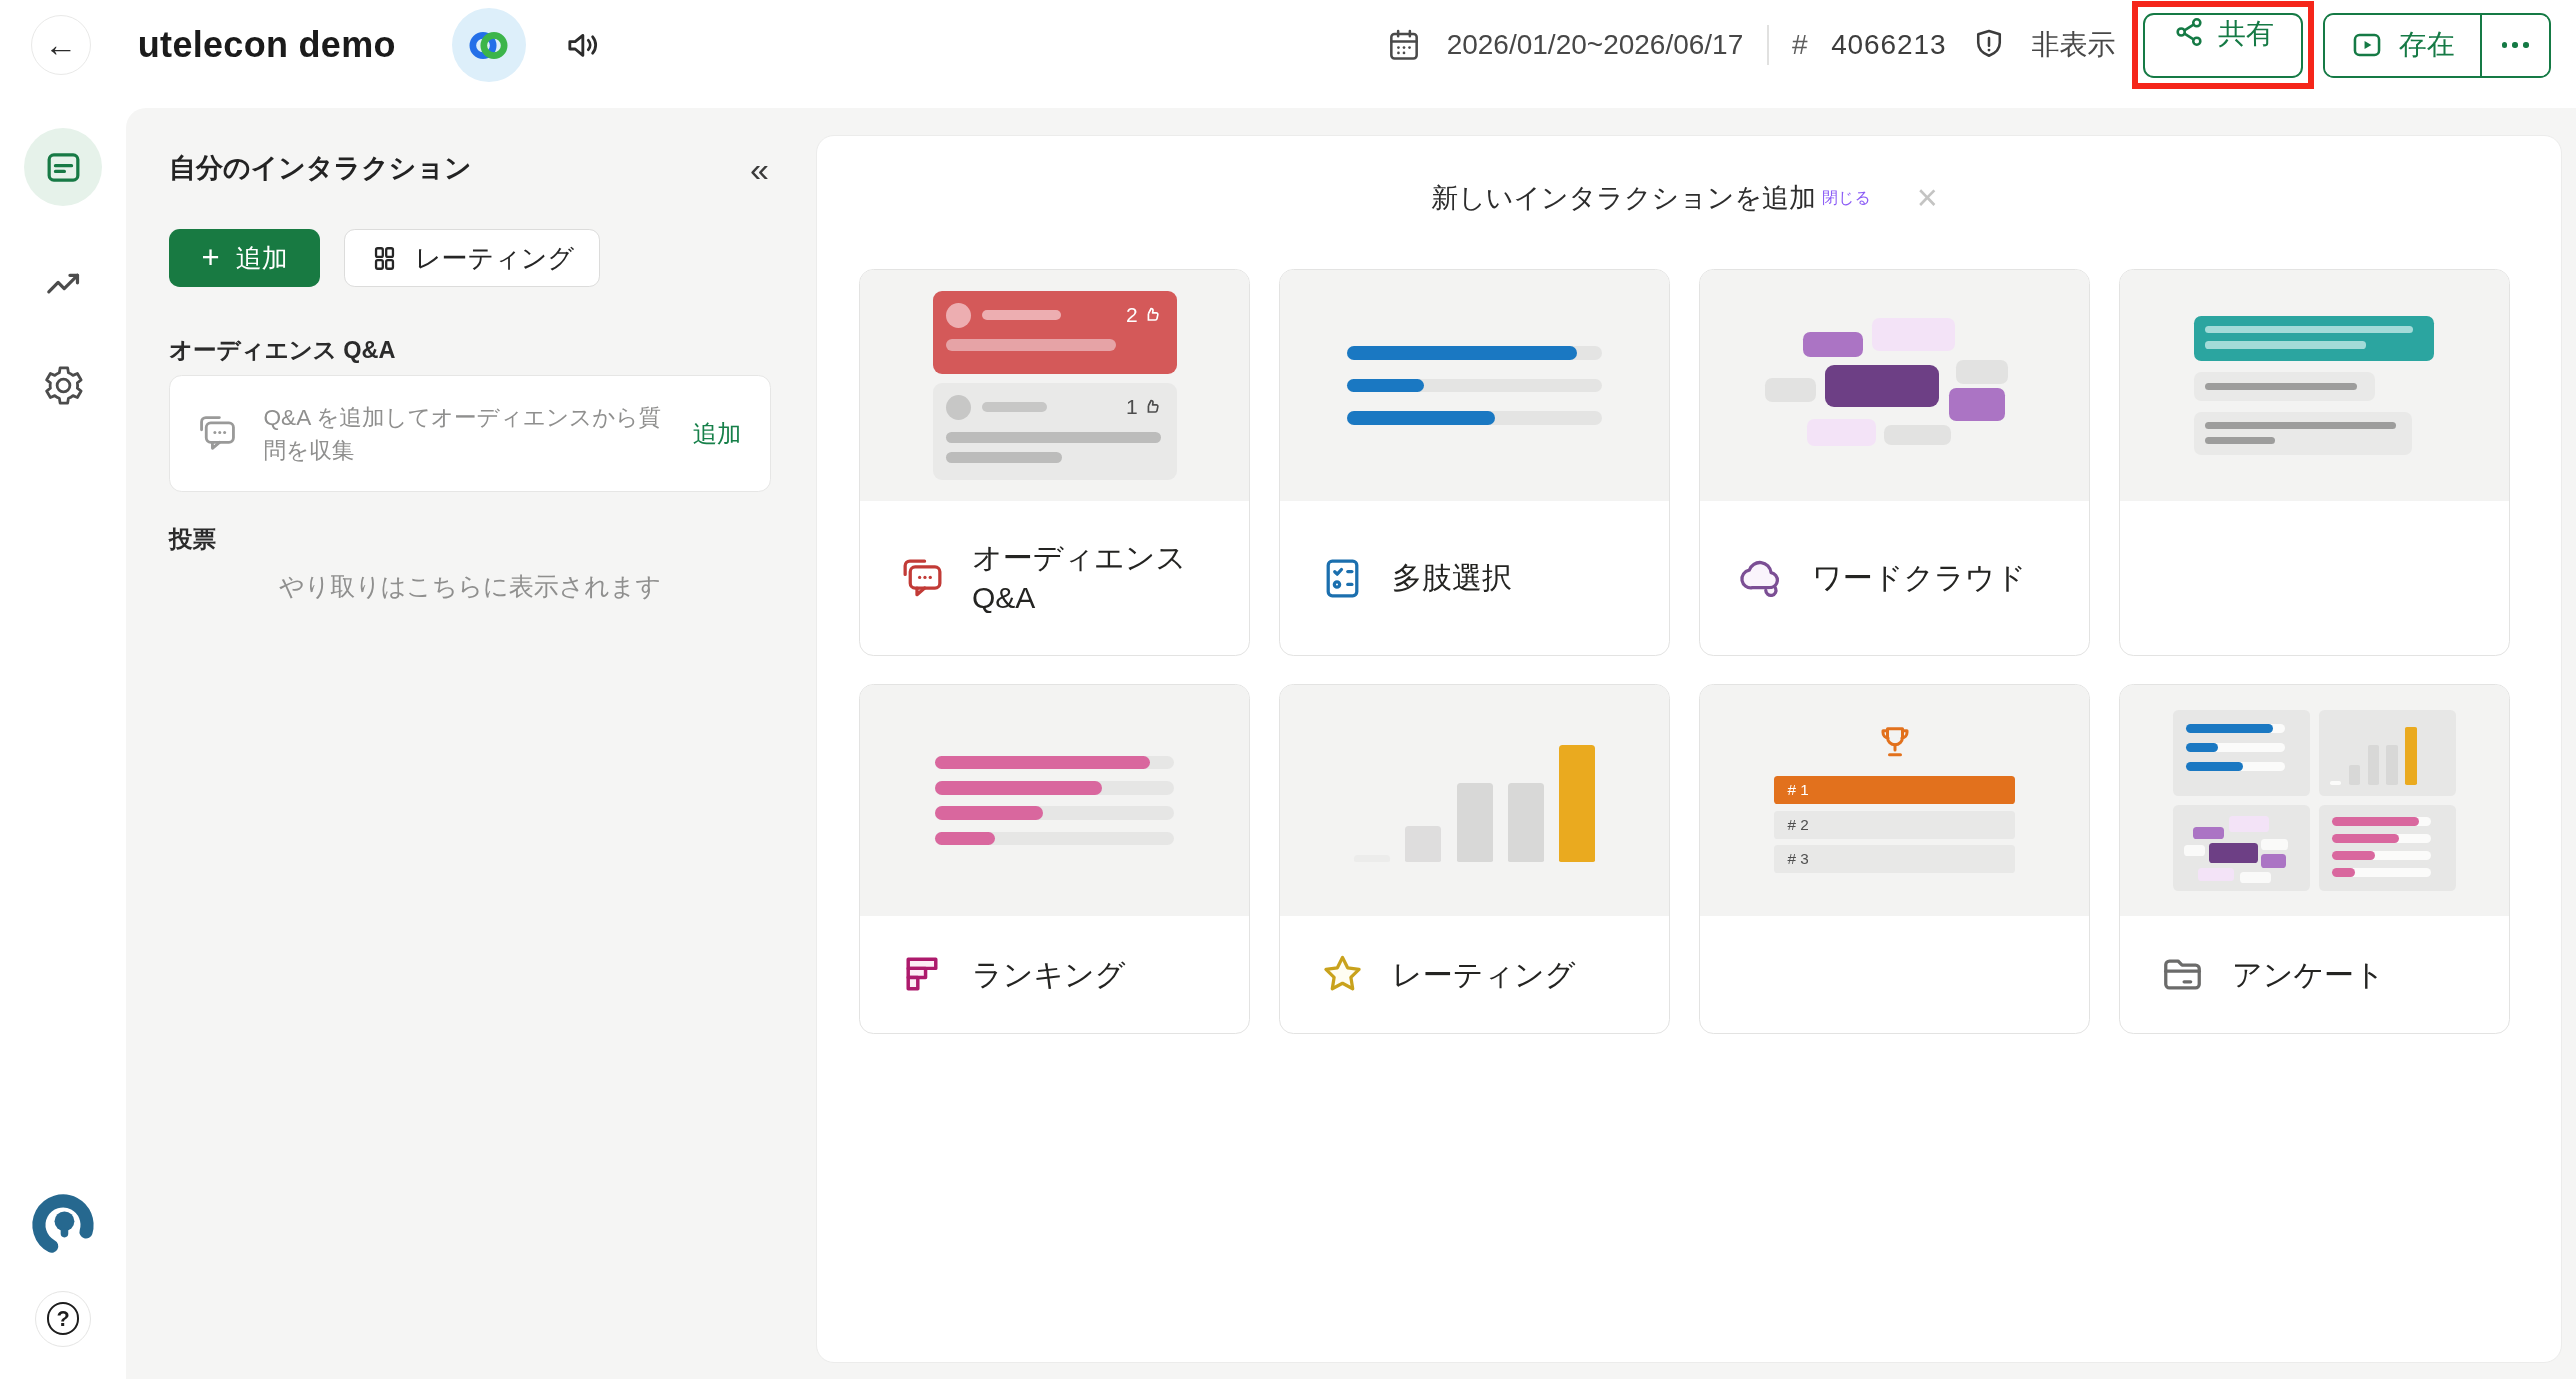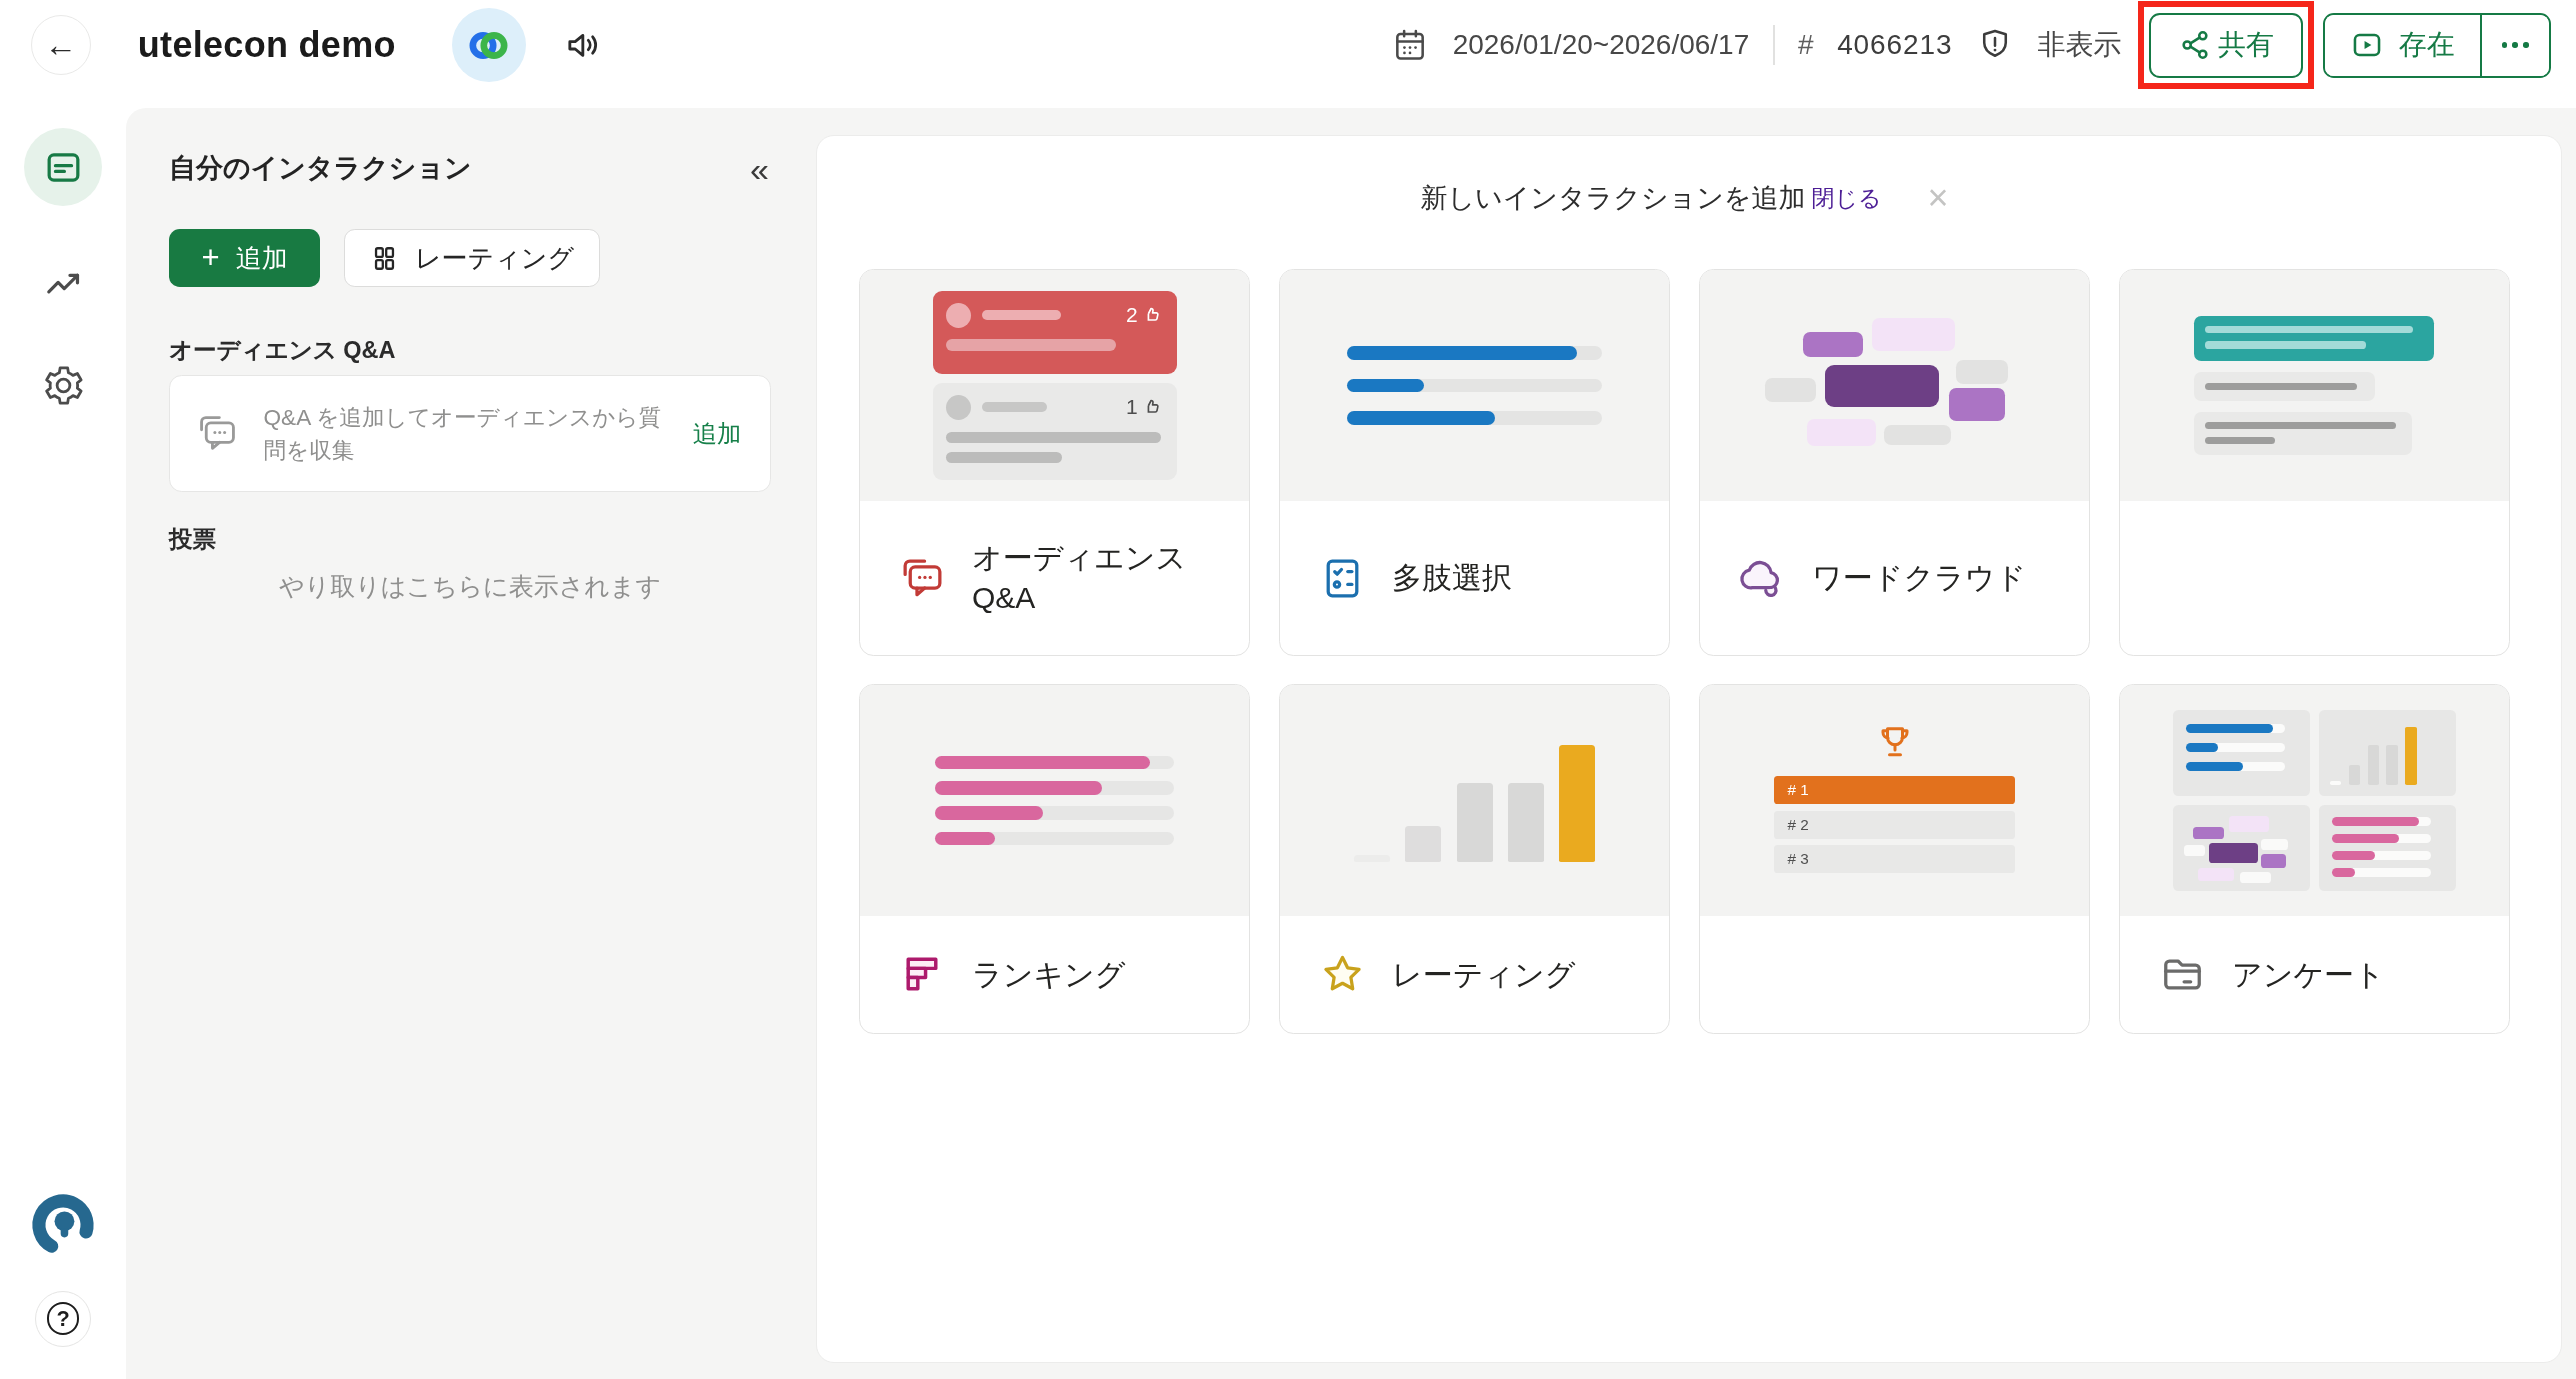--- a/index.html
+++ b/index.html
@@ -15,21 +15,21 @@
   .back-btn{width:60px;height:60px;border-radius:50%;border:1.4px solid #e9e9e8;background:#fff;display:flex;align-items:center;justify-content:center;font-size:32.5px;color:#2b2b2b;margin-left:10.8px;flex:none}
   .doc-title{margin-left:47px;font-size:36px;font-weight:700;color:#1b1b1b;letter-spacing:0.3px;white-space:nowrap}
   .webex-badge{margin-left:56px;width:74px;height:74px;border-radius:50%;background:#ddeffa;display:flex;align-items:center;justify-content:center;flex:none}
   .speaker-btn{margin-left:31px;background:none;border:none;padding:7.2px;cursor:pointer}
   .topspacer{flex:1}
   .meta{display:flex;align-items:center;gap:23.5px;font-size:28px;color:#474747;white-space:nowrap}
   .meta .num{letter-spacing:0.9px;color:#3d3d3d}
   .vdivider{width:1.8px;height:40px;background:#e1e1e0}
   .hash{font-size:28px;color:#5d5d5d}
   .annotation{border:6.3px solid #f5261a;padding:5.4px;margin:0 9px 0 16.2px;flex:none}
-  .btn-outline-green{display:flex;align-items:center;gap:6px;height:65px;padding:0 27px;background:#fff;border:2.3px solid #157a45;border-radius:10.8px;color:#157a45;font-size:28px;cursor:pointer;box-sizing:border-box}
+  .btn-outline-green{display:flex;gap:12px;height:65px;padding:0 27px;background:#fff;border:2.3px solid #157a45;border-radius:10.8px;color:#157a45;font-size:28px;cursor:pointer;box-sizing:border-box}
   .group-btn{display:flex;align-items:stretch;height:65px;border:2.3px solid #157a45;border-radius:10.8px;overflow:hidden;margin-right:5.4px;background:#fff;box-sizing:border-box;flex:none}
   .group-seg{display:flex;align-items:center;gap:14.4px;padding:0 25px;color:#157a45;font-size:28px;cursor:pointer;background:#fff;border:none}
   .group-div{width:1.8px;background:#157a45}
   .group-more{width:67px;display:flex;align-items:center;justify-content:center;gap:5.4px;cursor:pointer;background:#fff;border:none}
   .group-more i{width:5.4px;height:5.4px;border-radius:50%;background:#157a45;display:block}
   
   .rail{position:absolute;left:0;top:90px;width:126px;bottom:0;background:#fff;display:flex;flex-direction:column;align-items:center;z-index:4}
   .rail-item{background:none;border:none;cursor:pointer;padding:0}
   .rail-active{width:78px;height:78px;border-radius:50%;background:#e6f2ea;display:flex;align-items:center;justify-content:center;margin-top:38px}
   .rail-trend{margin-top:58px}
@@ -50,21 +50,21 @@
   .lp-sect{position:absolute;left:43px;font-size:23.5px;font-weight:600;color:#2b2b2b}
   .qa-card{position:absolute;left:43px;top:267px;width:602px;height:117px;background:#fff;border:1.4px solid #e6e6e5;border-radius:12.6px;box-sizing:border-box;display:flex;align-items:center;padding:0 25px;gap:23.5px}
   .qa-card-text{flex:1;font-size:22.6px;line-height:33px;color:#8f8f8e}
   .qa-add-link{background:none;border:none;color:#17804a;font-size:24.4px;cursor:pointer;padding:3.6px}
   .lp-empty{position:absolute;left:43px;top:462px;width:602px;text-align:center;font-size:25px;color:#8f8f8e}
   
   .maincard{position:absolute;left:690px;top:27px;width:1746px;height:1228px;background:#fff;border:0.9px solid #ececeb;border-radius:18px;box-sizing:border-box}
   .main-head{display:flex;align-items:center;justify-content:center;padding:43px 45px 0 42px}
   .main-title{font-size:27px;color:#2d2d2d}
   .close-group{display:flex;align-items:center;gap:34px}
-  .close-label{background:none;border:none;font-size:23px;color:#4c1d95;cursor:pointer}
+  .close-label{background:none;border:none;font-size:16px;color:#8b5cf6;cursor:pointer}
   .close-x{background:none;border:none;font-size:36px;color:#c4c4c3;cursor:pointer;line-height:1}
   .grid{position:absolute;left:42px;top:133px;display:grid;grid-template-columns:repeat(4,391px);grid-template-rows:387px 350px;gap:28px 29px}
   .card{background:#fff;border:1.4px solid #e3e3e2;border-radius:14.4px;overflow:hidden;display:flex;flex-direction:column;cursor:pointer;box-sizing:border-box}
   .illo{height:231px;background:#f3f3f2;display:flex;align-items:center;justify-content:center;flex:none}
   .cardlabel{flex:1;display:flex;align-items:center;gap:25px;padding-left:38px}
   .cardlabel .lbl{font-size:30px;color:#242422;line-height:40px}
   .lbl-narrow{max-width:221px}
   
   .pill{border-radius:6.3px}
   

